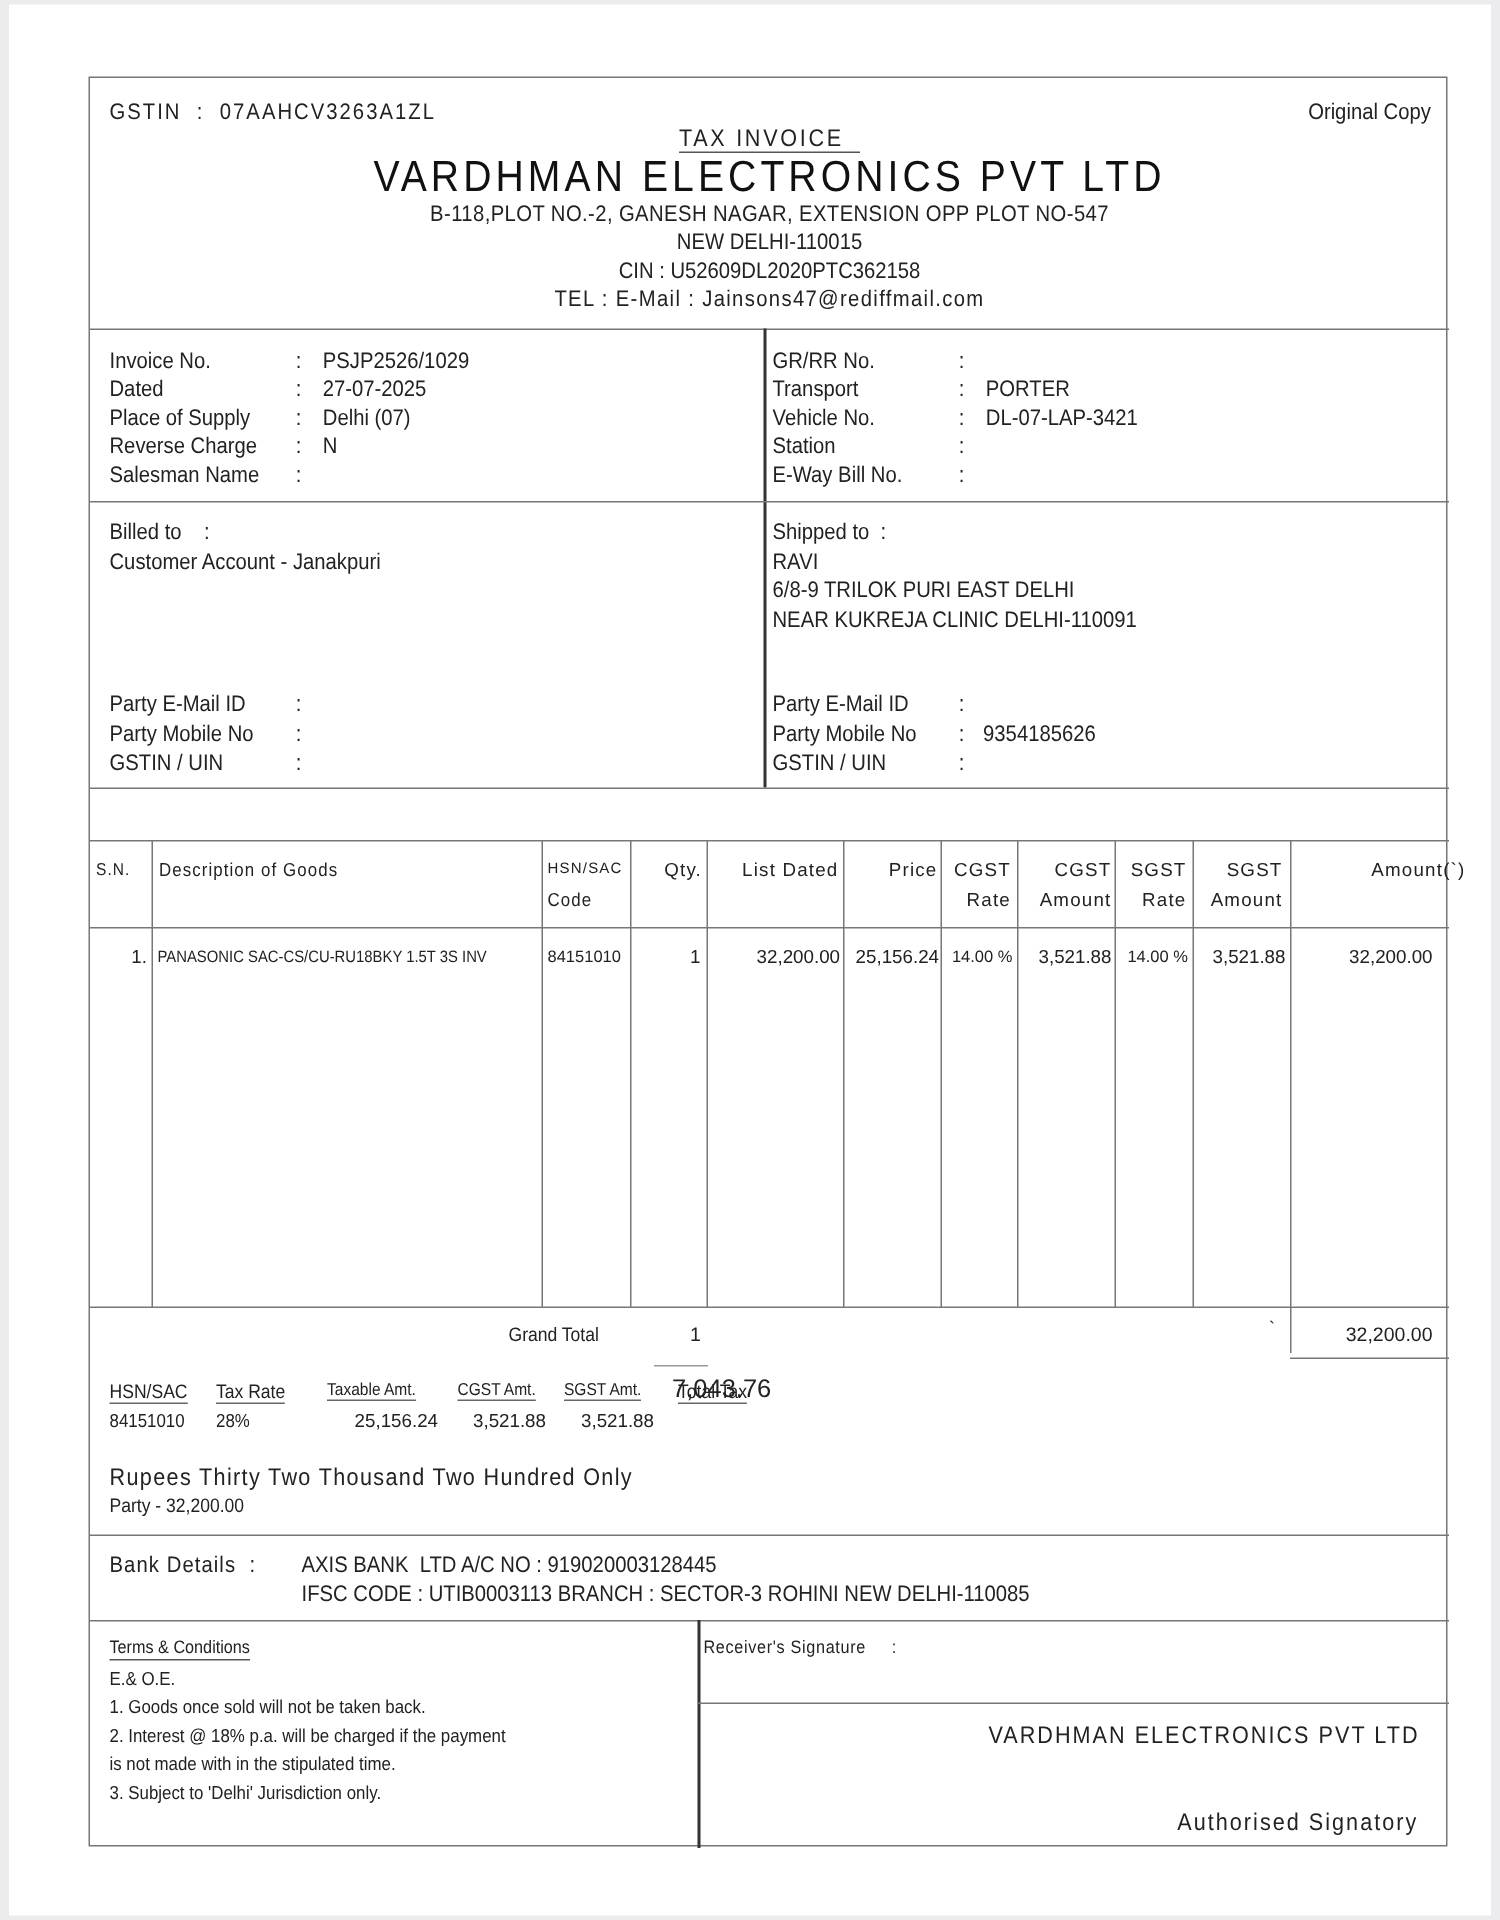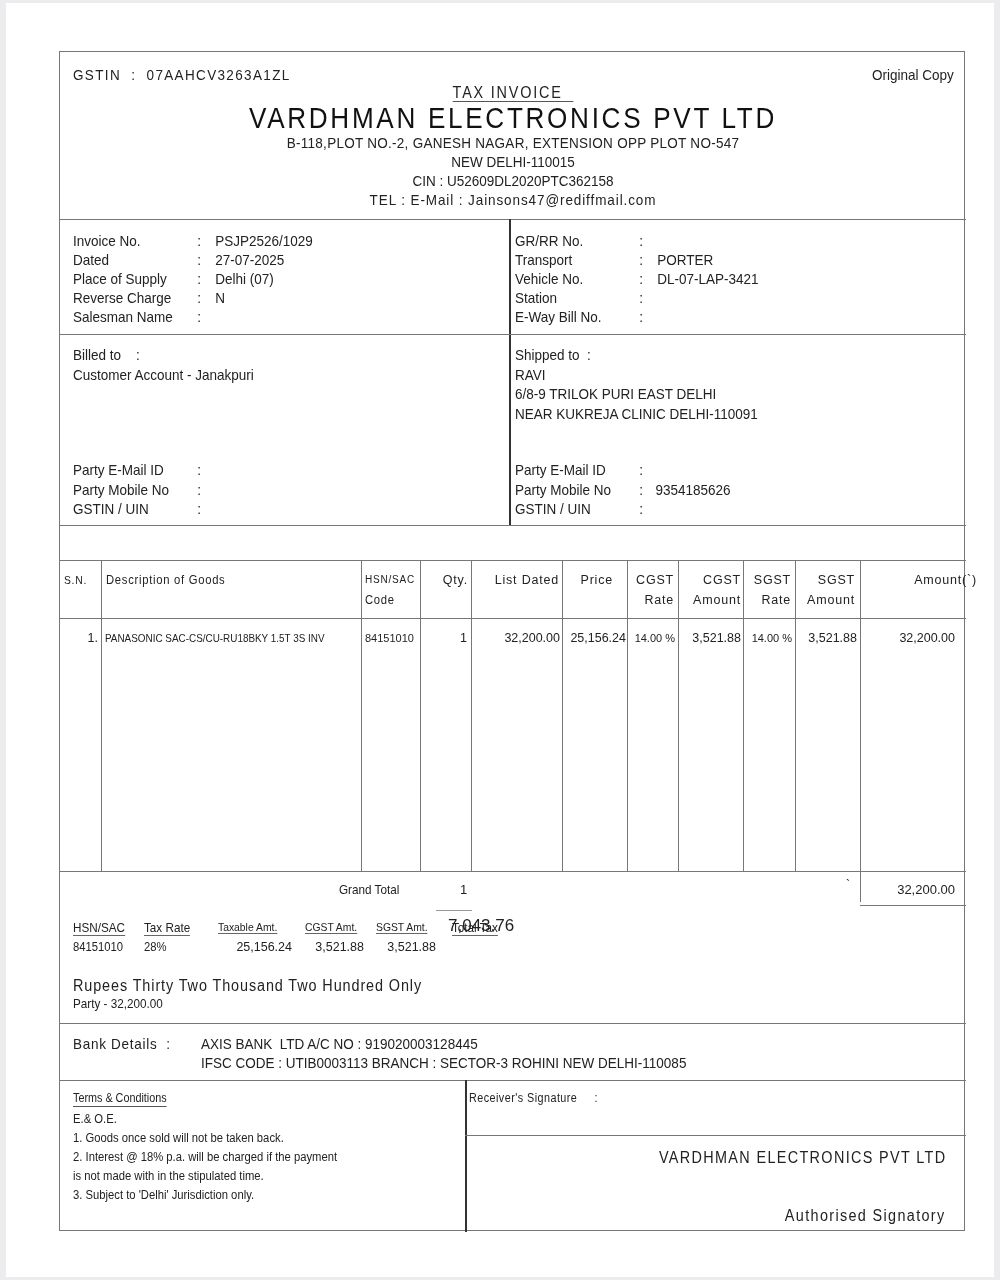--- a/index.html
+++ b/index.html
@@ -187,21 +187,21 @@
       <div class="hline" style="left:0; width:906px; top:566px;"></div>
       <div class="hline" style="left:0; width:906px; top:819px;"></div>
       <div class="hline" style="left:800px; width:106px; top:853px;"></div>
 
       <div class="th cond" style="left:4px; top:518px; font-size:11.5px;">S.N.</div>
       <div class="th cond" style="left:46px; top:518px;">Description of Goods</div>
       <div class="th" style="left:305px; top:518px; font-size:10px; line-height:20px;">HSN/SAC</div>
       <div class="th cond" style="left:305px; top:538px;">Code</div>
       <div class="th r" style="left:362px; width:46px; top:518px;">Qty.</div>
       <div class="th r" style="left:413px; width:86px; top:518px;">List Dated</div>
-      <div class="th r" style="left:492px; width:61px; top:518px;">Price</div>
+      <div class="th r" style="left:504px; width:61px; top:518px;">Price</div>
       <div class="th r" style="left:569px; width:45px; top:518px;">CGST</div>
       <div class="th r" style="left:569px; width:45px; top:538px;">Rate</div>
       <div class="th r" style="left:620px; width:61px; top:518px;">CGST</div>
       <div class="th r" style="left:620px; width:61px; top:538px;">Amount</div>
       <div class="th r" style="left:685px; width:46px; top:518px;">SGST</div>
       <div class="th r" style="left:685px; width:46px; top:538px;">Rate</div>
       <div class="th r" style="left:737px; width:58px; top:518px;">SGST</div>
       <div class="th r" style="left:737px; width:58px; top:538px;">Amount</div>
       <div class="th r" style="left:802px; width:92px; top:518px;margin-left:23px;">Amount(`)</div>
 

